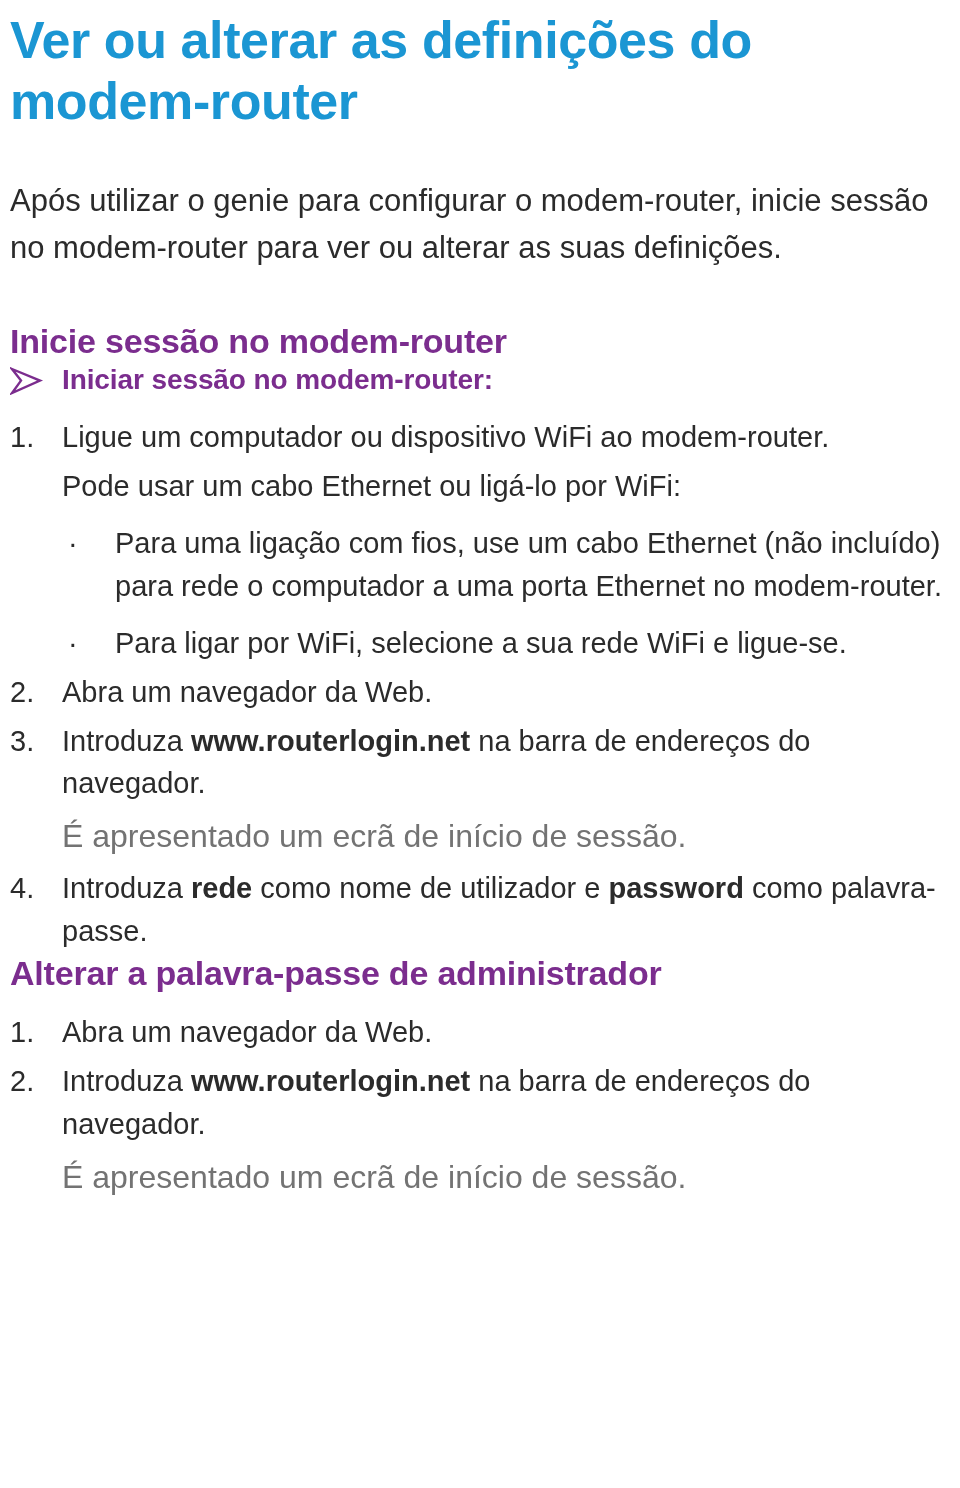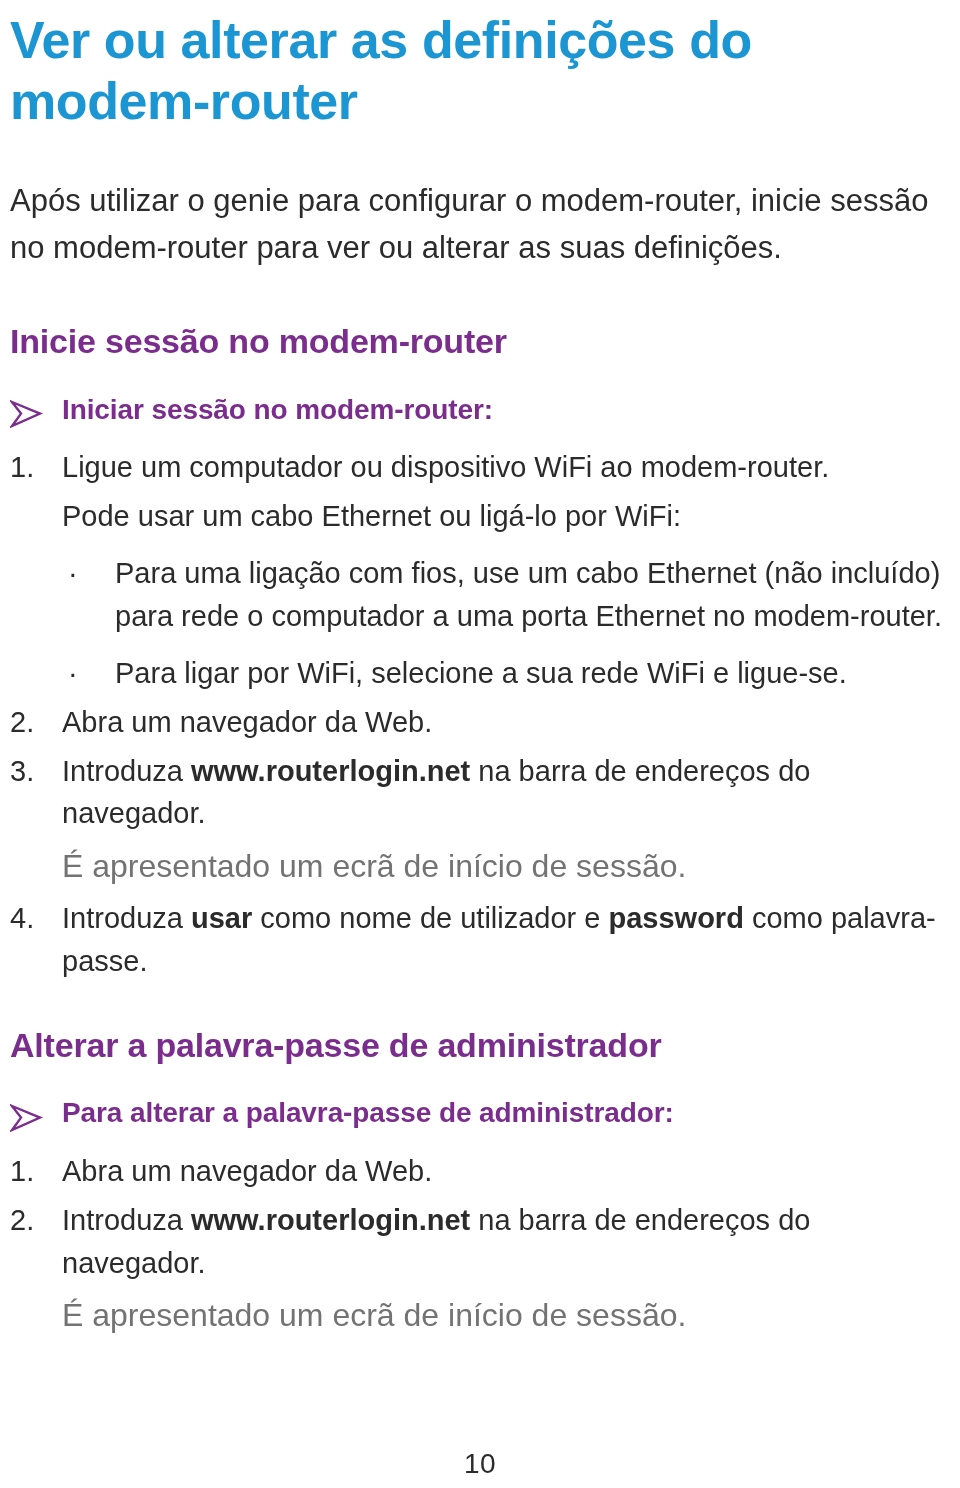--- a/index.html
+++ b/index.html
@@ -49,27 +49,26 @@
   .section-heading {
     color: #7b2d8e;
     font-size: 34px;
     font-weight: bold;
     line-height: 1.2;
     letter-spacing: -0.2px;
     margin: 0;
     padding: 0;
   }
   .sec1-heading { margin-top: 50px; }
-  .sec2-heading { margin-top: 42px; }
+  .sec2-heading { }
 
   
   .proc-row {
     display: flex;
-    align-items: flex-end;
-    margin-top: 30px;
+    align-items: flex-start;
   }
   .arrow-bullet {
     width: 52px;
     flex: 0 0 52px;
     padding-top: 5px;
     line-height: 1;
   }
   .arrow-bullet svg { display: block; }
   .proc-title {
     color: #7b2d8e;
@@ -218,51 +217,42 @@
       <span class="step-num">3.</span>
       <div class="step-body">
         <div class="step-text"><span>Introduza </span><b>www.routerlogin.net</b><span> na barra de endereços do navegador.</span></div>
         <div class="result-text">É apresentado um ecrã de início de sessão.</div>
       </div>
     </li>
 
     <li class="step">
       <span class="step-num">4.</span>
       <div class="step-body">
-        <div class="step-text"><span>Introduza </span><b>usar</b><span> como nome de utilizador e </span><b>password</b><span> como palavra-passe.</span></div>
+        <div class="step-text"><span>Introduza </span><b>rede</b><span> como nome de utilizador e </span><b>password</b><span> como palavra-passe.</span></div>
       </div>
     </li>
 
   </ol>
 
   <h2 class="section-heading sec2-heading">Alterar a palavra-passe de administrador</h2>
 
-  <div class="proc-row">
-    <span class="arrow-bullet">
-      <svg width="34" height="28" viewBox="0 0 34 28" aria-hidden="true">
-        <path d="M2 2 L30 13.6 L2 26 L11 13.6 Z" fill="none" stroke="#7b2d8e" stroke-width="2.4" stroke-linejoin="miter"></path>
-      </svg>
-    </span>
-    <span class="proc-title">Para alterar a palavra-passe de administrador:</span>
-  </div>
 
   <ol class="steps sec2-steps">
 
     <li class="step">
       <span class="step-num">1.</span>
       <div class="step-body">
         <div class="step-text">Abra um navegador da Web.</div>
       </div>
     </li>
 
     <li class="step">
       <span class="step-num">2.</span>
       <div class="step-body">
         <div class="step-text"><span>Introduza </span><b>www.routerlogin.net</b><span> na barra de endereços do navegador.</span></div>
         <div class="result-text">É apresentado um ecrã de início de sessão.</div>
       </div>
     </li>
 
   </ol>
 
-  <div class="page-number">10</div>
 
 </div>
 
 </body></html>

